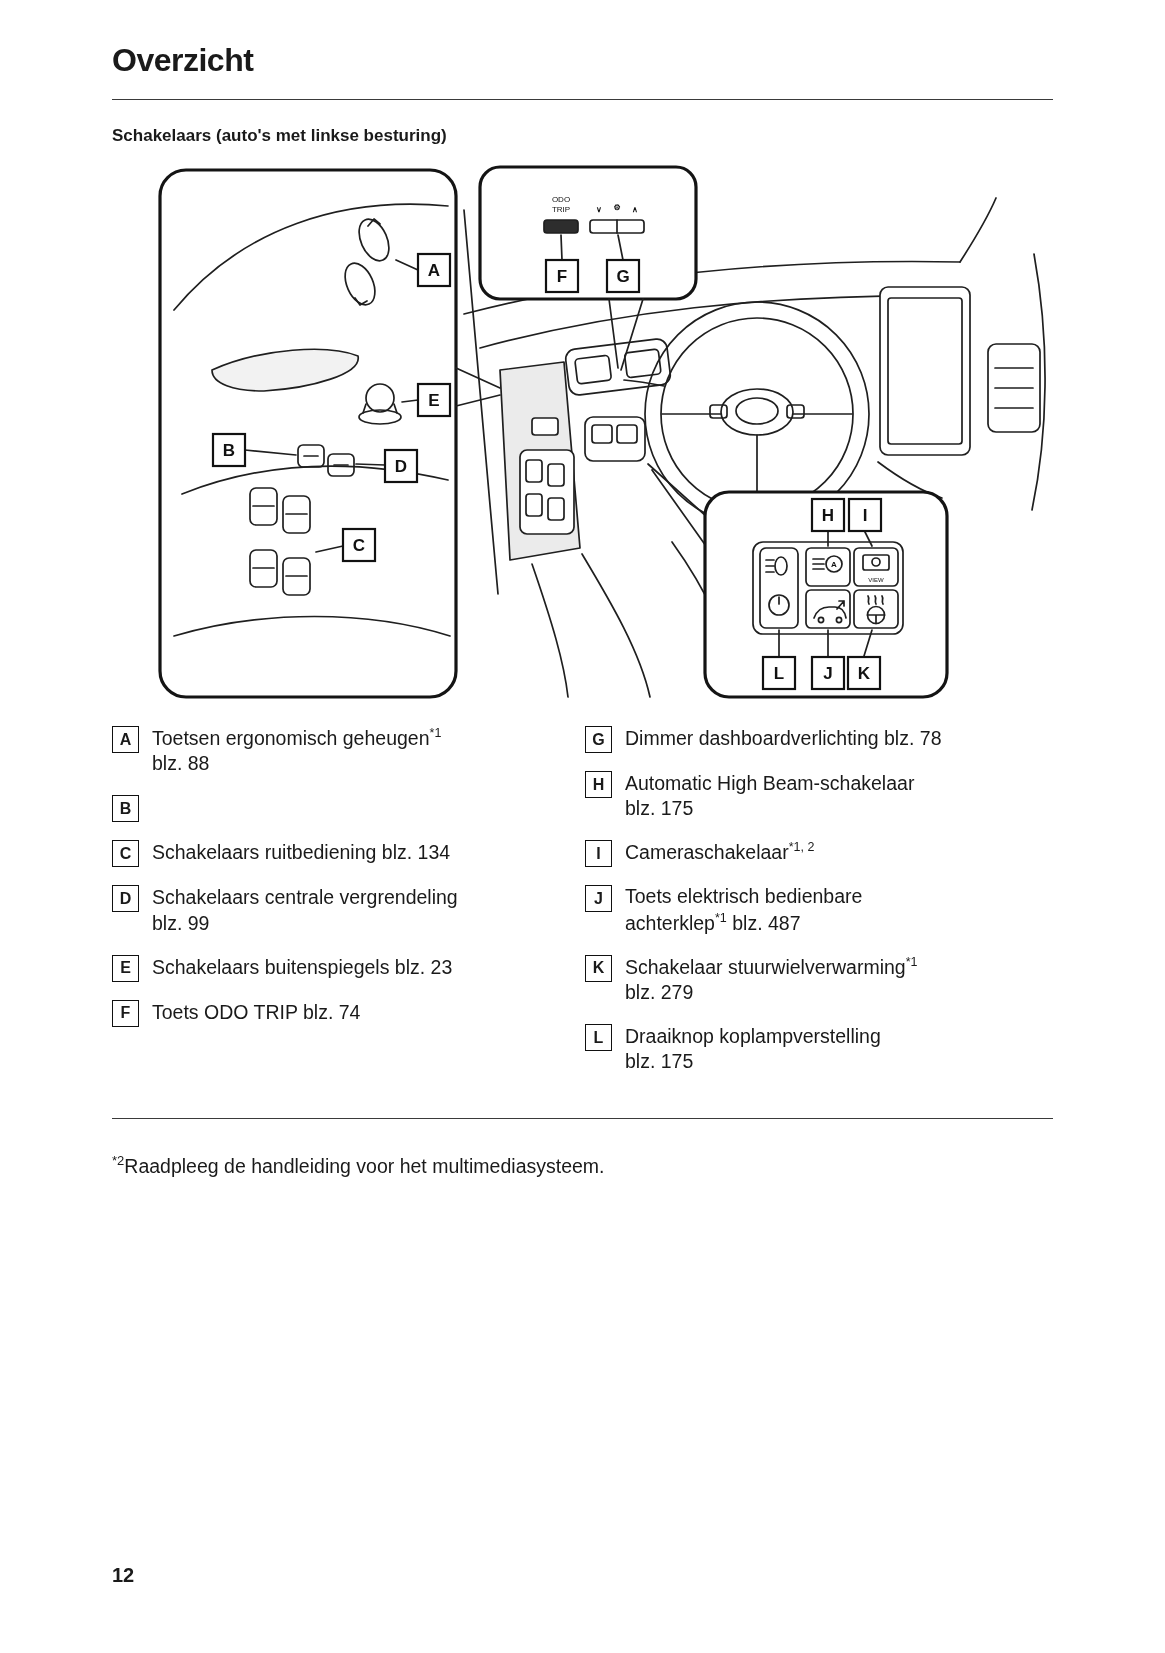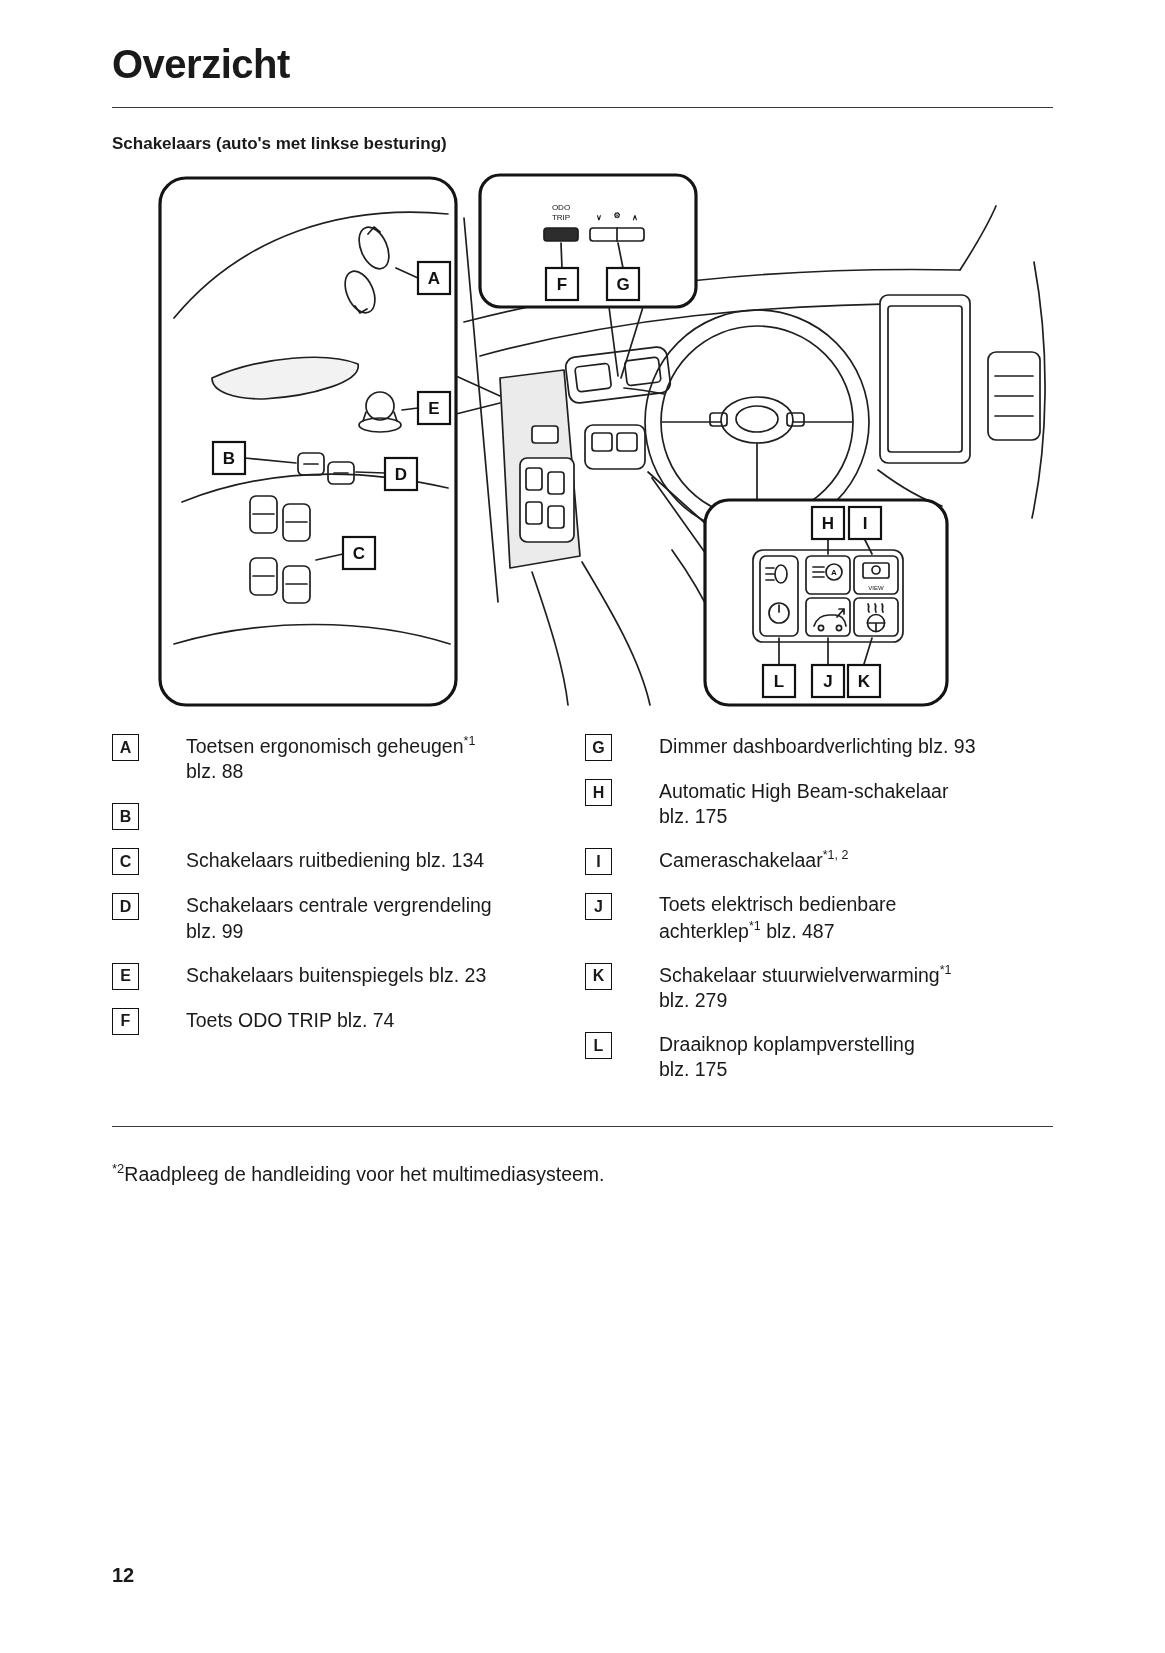--- a/index.html
+++ b/index.html
@@ -1,21 +1,21 @@
 <!DOCTYPE html>
 <html><head>
 <meta charset="utf-8">
 <style>
   html,body { margin:0; padding:0; background:#fff; }
   body {
     width:1165px; height:1653px; position:relative; overflow:hidden;
     font-family:"Liberation Sans", sans-serif; color:#1a1a1a;
   }
   .content { padding:0 112px; }
-  .title { font-size:40px; font-weight:700; margin:0; padding-top:42px; letter-spacing:-0.5px; }
+  .title { font-size:32px; font-weight:700; margin:0; padding-top:42px; letter-spacing:-0.5px; }
   .rule { border:none; border-top:1.6px solid #3a3a3a; margin:20px 0 0 0; }
   .subtitle { font-size:17px; font-weight:700; margin:26px 0 0 0; }
   .diagram { margin-top:16px; width:941px; height:545px; }
   svg text { font-family:"Liberation Sans", sans-serif; }
 
   
   .d-ln { fill:none; stroke:#1f1f1f; stroke-width:1.7; stroke-linecap:round; stroke-linejoin:round; }
   .d-thick { fill:#fff; stroke:#141414; stroke-width:3.2; }
   .co-rect { fill:#fff; stroke:#111; stroke-width:2.2; }
   .co-text { font-weight:700; font-size:17px; text-anchor:middle; fill:#111; }
@@ -25,21 +25,21 @@
   
   .legend { display:flex; margin-top:18px; }
   .col-left { width:473px; flex:none; }
   .col-right { flex:1; }
   .legend-item { display:flex; align-items:flex-start; margin-bottom:17px; }
   .keybox {
     width:25px; height:25px; border:1.8px solid #111; flex:none;
     display:flex; align-items:center; justify-content:center;
     font-weight:700; font-size:16px; margin-right:13px; margin-top:1px;
   }
-  .ltext { font-size:19.5px; line-height:1.33; white-space:pre-line;margin-left:34px; }
+  .ltext { font-size:19.5px; line-height:1.33; white-space:pre-line; }
   .sup { font-size:12.5px; }
 
   .rule2 { border:none; border-top:1.6px solid #3a3a3a; margin:26px 0 0 0; }
   .footnotes { padding-top:34px; }
   .footnote { margin:0 0 16px 0; font-size:19.5px; }
   .fsup { font-size:13px; }
   .pagenum { position:absolute; left:112px; top:1564px; font-size:20px; font-weight:700; }
 </style>
 </head>
 <body>
@@ -302,21 +302,21 @@
       <div class="legend-item">
         <span class="keybox">F</span>
         <span class="ltext"><span>Toets ODO TRIP blz. 74</span><sup class="sup"></sup><span></span></span>
       </div>
 
     </div>
     <div class="col-right">
 
       <div class="legend-item">
         <span class="keybox">G</span>
-        <span class="ltext"><span>Dimmer dashboardverlichting blz. 93</span><sup class="sup"></sup><span></span></span>
+        <span class="ltext"><span>Dimmer dashboardverlichting blz. 78</span><sup class="sup"></sup><span></span></span>
       </div>
 
       <div class="legend-item">
         <span class="keybox">H</span>
         <span class="ltext"><span>Automatic High Beam-schakelaar</span><sup class="sup"></sup><span>
 blz. 175</span></span>
       </div>
 
       <div class="legend-item">
         <span class="keybox">I</span>

